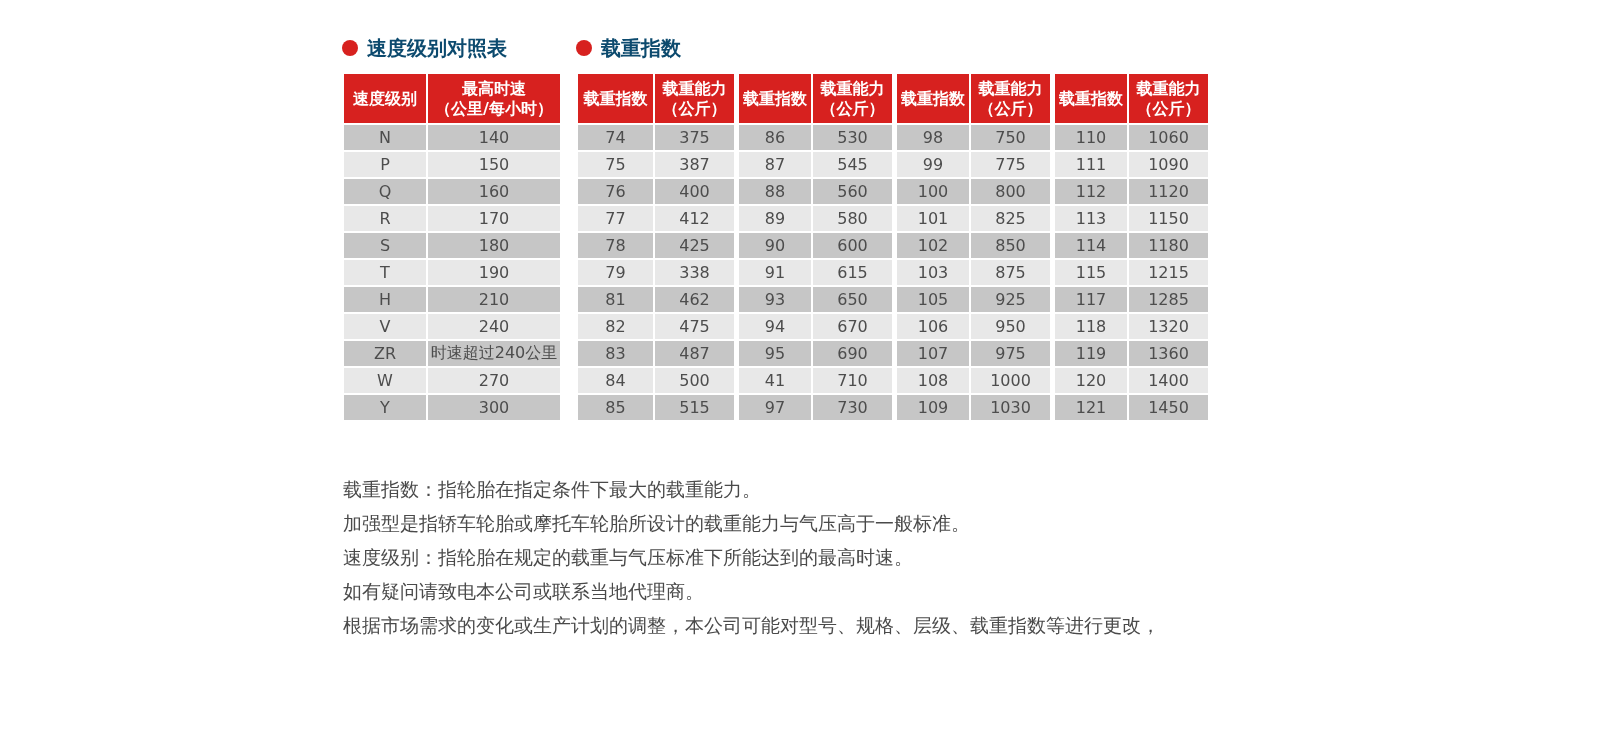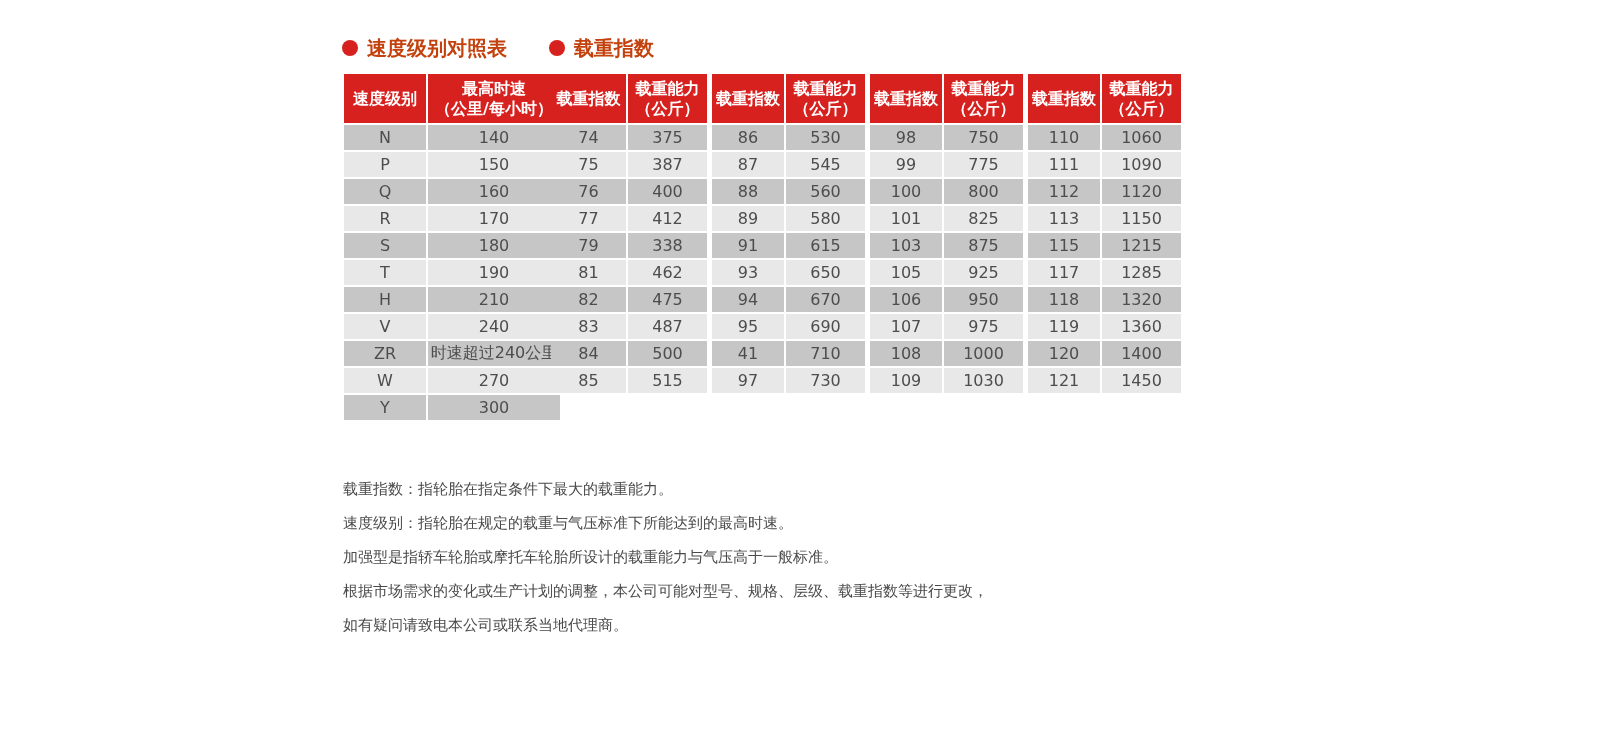--- a/index.html
+++ b/index.html
@@ -6,21 +6,21 @@
   body{
     width:1600px;height:734px;background:#ffffff;
     font-family:"DejaVu Sans","Liberation Sans",sans-serif;
     position:relative;overflow:hidden;
   }
   .canvas{position:absolute;inset:0;background:#ffffff;}
 
   
   .section-title{
     display:flex;align-items:center;gap:9px;
-    color:#c2410c;font-size:20px;font-weight:bold;
+    color:#0c4a6e;font-size:20px;font-weight:bold;
     height:24px;margin-bottom:12px;white-space:nowrap;
   }
   .dot{width:16px;height:16px;border-radius:50%;background:#d7211f;flex:0 0 auto;}
 
   
   table.data-table{border-collapse:separate;border-spacing:2px;table-layout:fixed;}
   table.data-table th{
     background:#d7211f;color:#ffffff;font-size:16px;font-weight:bold;
     text-align:center;vertical-align:middle;height:49px;line-height:1.25;
     padding:0 2px;white-space:nowrap;
@@ -31,27 +31,27 @@
   }
   table.data-table tbody tr:nth-child(odd) td{background:#c6c6c6;}
   table.data-table tbody tr:nth-child(even) td{background:#e8e8e8;}
 
   
   .speed-section{position:absolute;left:342px;top:36px;}
   .speed-table col.c-sym{width:82px;}
   .speed-table col.c-spd{width:132px;}
 
   
-  .load-section{position:absolute;left:549px;top:36px;}
+  .load-section{position:absolute;left:576px;top:36px;}
   .load-table col.c-idx{width:75px;}
   .load-table col.c-cap{width:79px;}
   .load-table th.group-start, .load-table td.group-start{border-left:3px solid #ffffff;}
 
   
-  .notes{position:absolute;left:343px;top:472px;color:#4a4a4a;font-size:15px;}
+  .notes{position:absolute;left:343px;top:472px;color:#4a4a4a;font-size:19px;}
   .notes p{margin:0;line-height:34px;white-space:nowrap;}
 </style>
 </head>
 <body>
 
 <div class="canvas">
 
   <div class="section speed-section">
     <div class="section-title">
       <span class="dot"></span>
@@ -183,20 +183,30 @@
             <td>77</td>
             <td>412</td>
             <td class="group-start">89</td>
             <td>580</td>
             <td class="group-start">101</td>
             <td>825</td>
             <td class="group-start">113</td>
             <td>1150</td>
           </tr>
           <tr>
+            <td>78</td>
+            <td>425</td>
+            <td class="group-start">90</td>
+            <td>600</td>
+            <td class="group-start">102</td>
+            <td>850</td>
+            <td class="group-start">114</td>
+            <td>1180</td>
+          </tr>
+          <tr>
             <td>79</td>
             <td>338</td>
             <td class="group-start">91</td>
             <td>615</td>
             <td class="group-start">103</td>
             <td>875</td>
             <td class="group-start">115</td>
             <td>1215</td>
           </tr>
           <tr>
@@ -248,19 +258,19 @@
             <td>1030</td>
             <td class="group-start">121</td>
             <td>1450</td>
           </tr>
         </tbody>
     </table>
   </div>
 
   <div class="notes">
     <p>载重指数：指轮胎在指定条件下最大的载重能力。</p>
+    <p>加强型是指轿车轮胎或摩托车轮胎所设计的载重能力与气压高于一般标准。</p>
     <p>速度级别：指轮胎在规定的载重与气压标准下所能达到的最高时速。</p>
-    <p>加强型是指轿车轮胎或摩托车轮胎所设计的载重能力与气压高于一般标准。</p>
+    <p>如有疑问请致电本公司或联系当地代理商。</p>
     <p>根据市场需求的变化或生产计划的调整，本公司可能对型号、规格、层级、载重指数等进行更改，</p>
-    <p>如有疑问请致电本公司或联系当地代理商。</p>
   </div>
 
 </div>
 
 </body></html>

